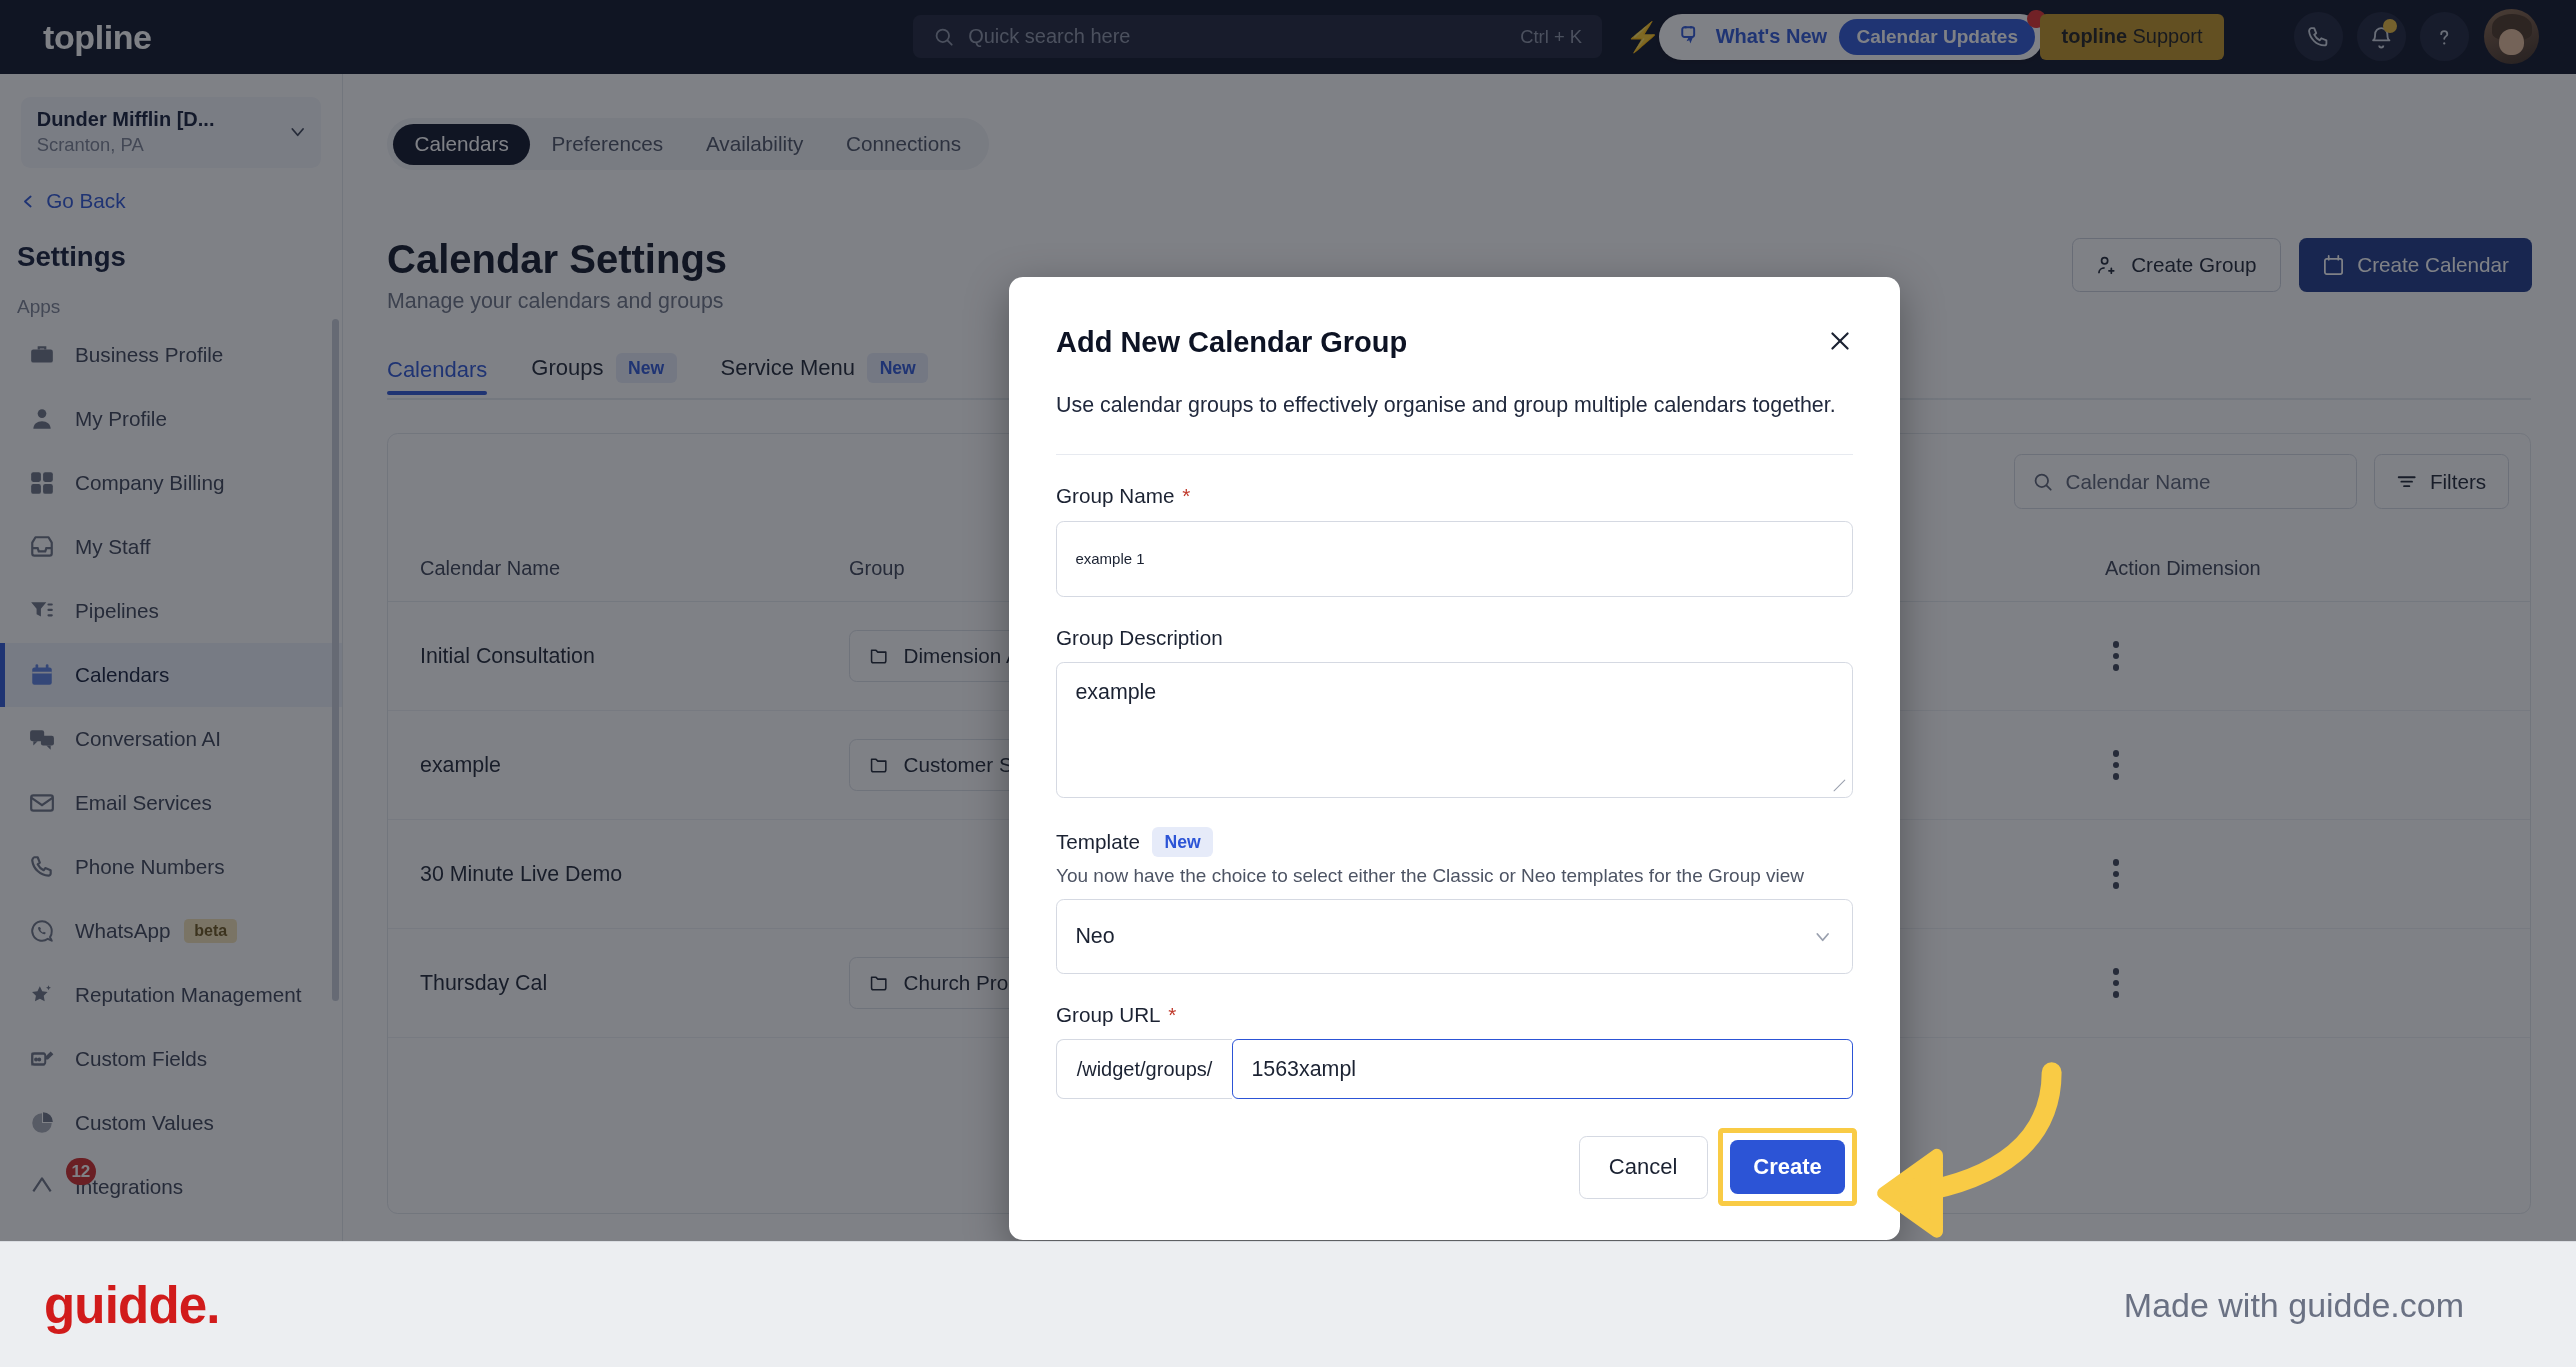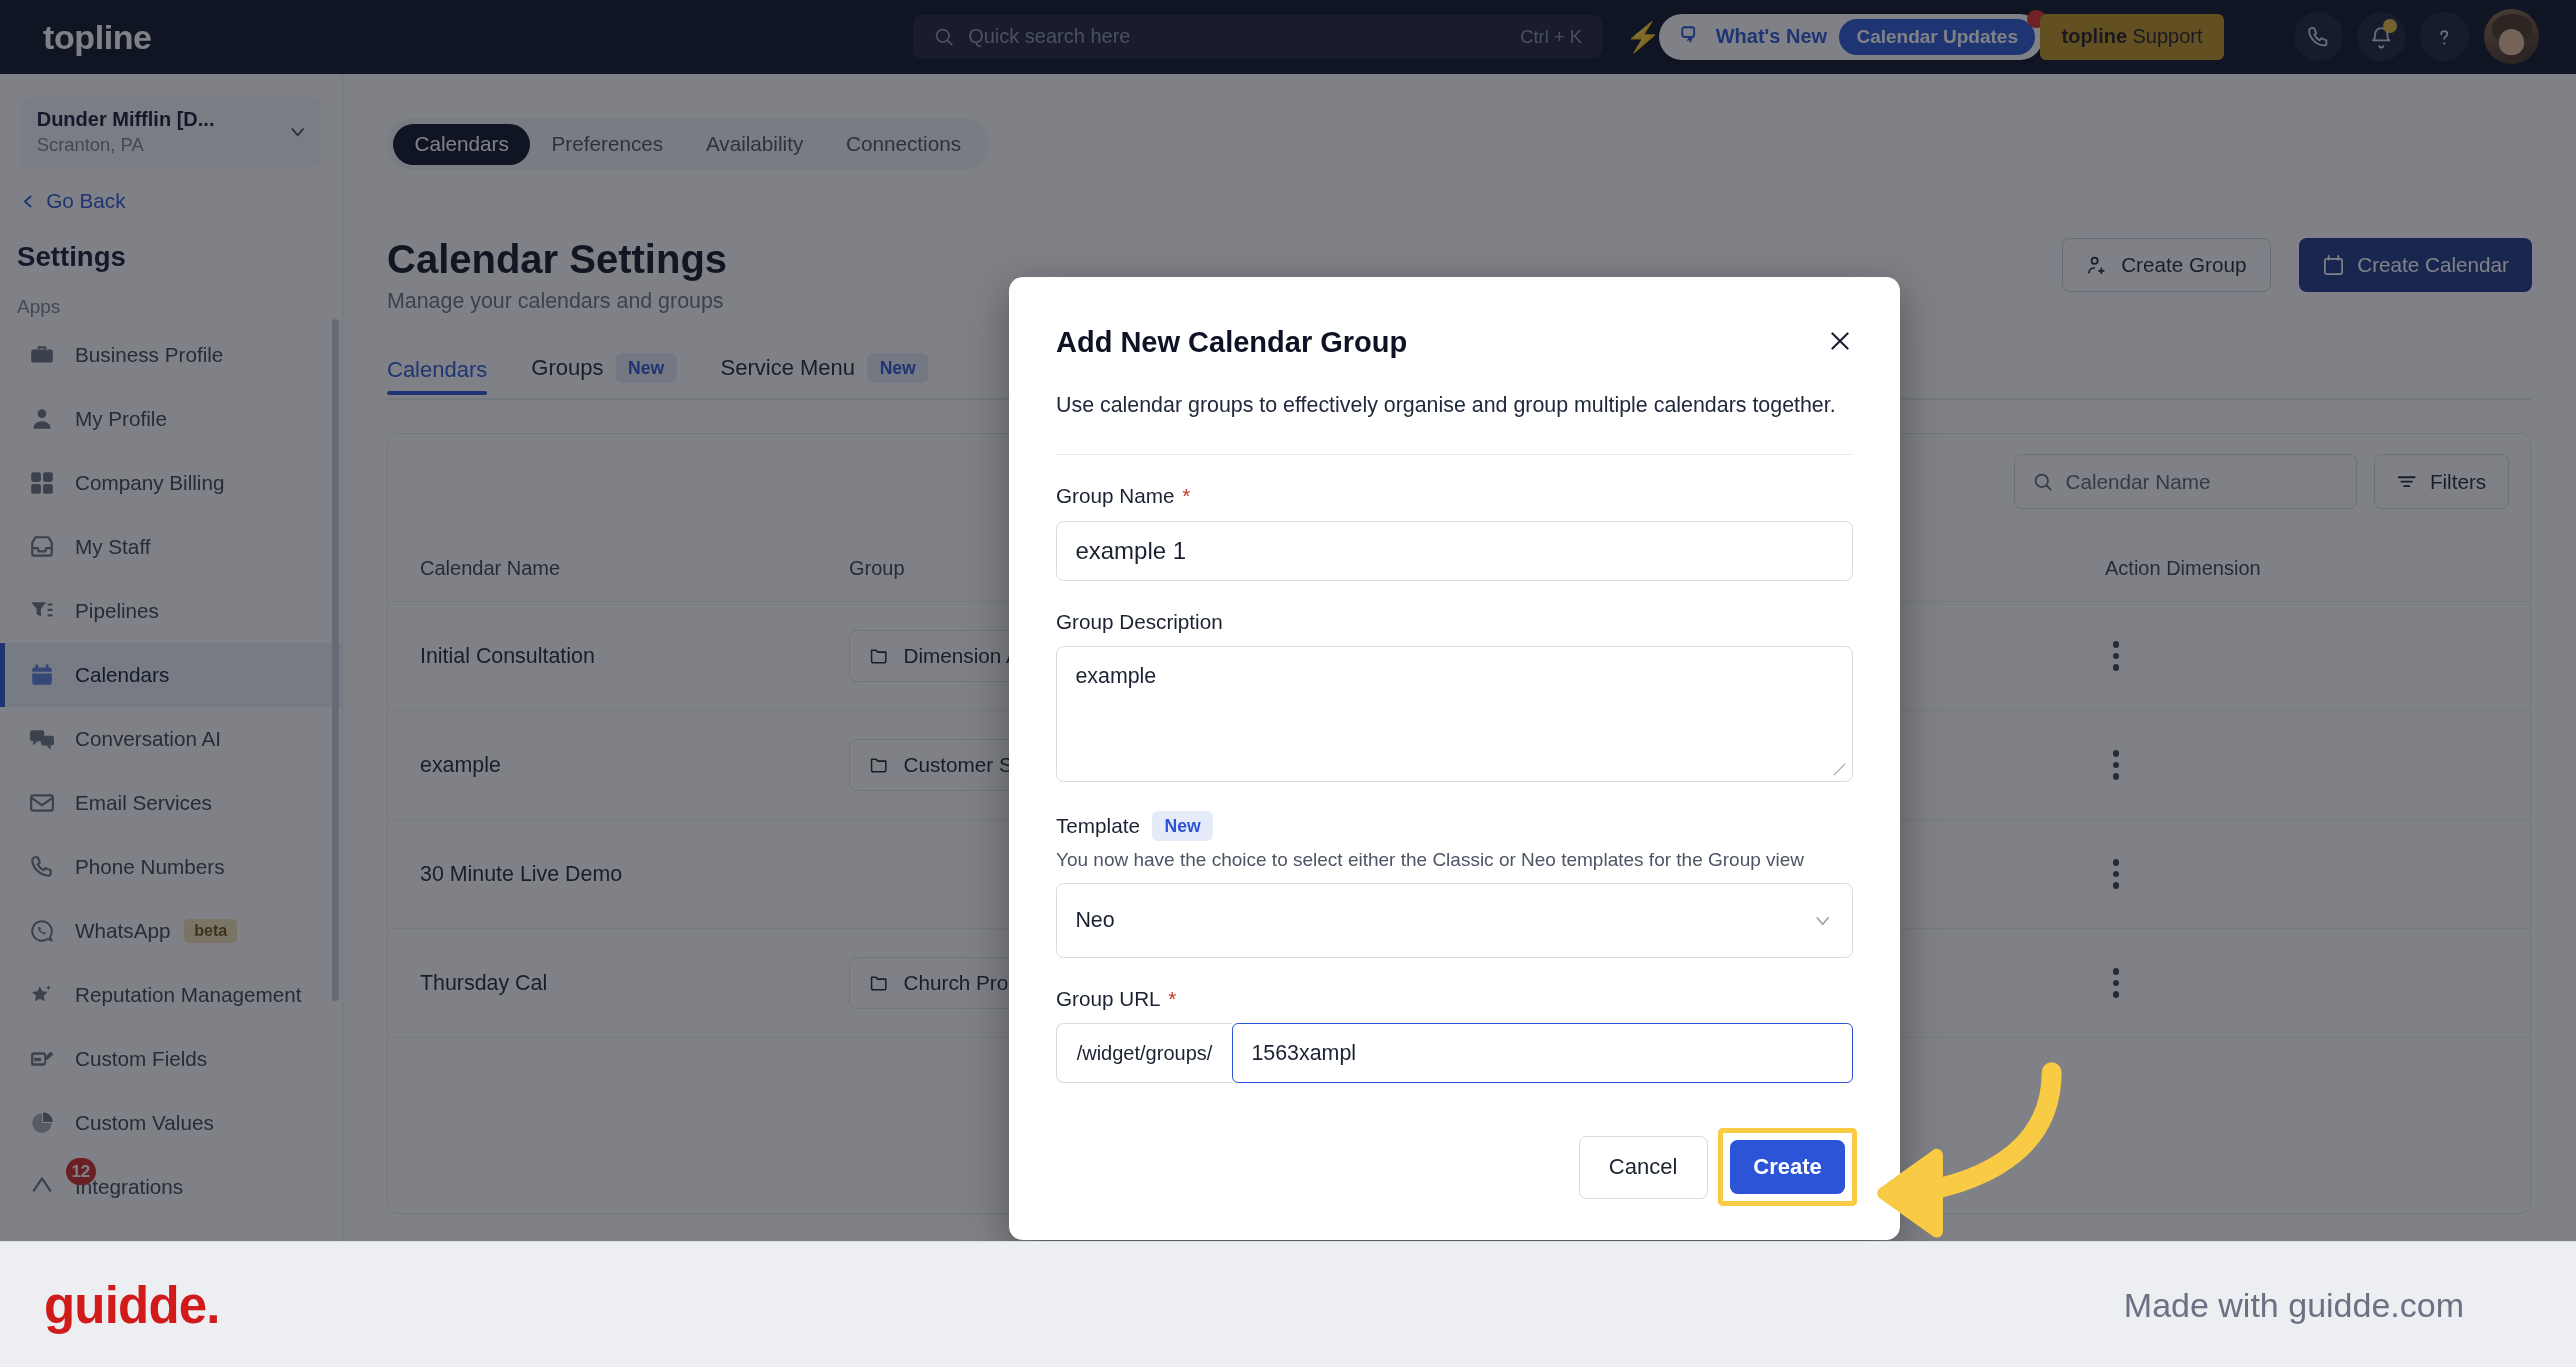--- a/index.html
+++ b/index.html
@@ -227,21 +227,21 @@
   }
   .hdr-actions { position: absolute; right: 44px; top: 35px; display: flex; gap: 18.4px; }
   .btn-outline {
     height: 54px; border: 0.8px solid #ccd1dc; border-radius: 7.7px;
     background: #fff; display: flex; align-items: center;
     padding: 0 23px; font-size: 20.7px; color: #1b2232;
   }
   .btn-primary-dark {
     height: 54px; border-radius: 7.7px;
     background: #1c3788; display: flex; align-items: center;
-    padding: 8px 23px; font-size: 20.7px; color: #ffffff; margin-left: 10px;
+    padding: 8px 23px; font-size: 20.7px; color: #ffffff;
   }
   .btn-outline svg, .btn-primary-dark svg { width: 23px; height: 23px; margin-right: 12.3px; }
 
   .subtabs {
     position: absolute; left: 44px; top: 150px;
     display: flex; align-items: flex-end; gap: 44px;
   }
   .subtab { position: relative; padding-bottom: 12.3px; display: flex; align-items: center; }
   .subtab .stlabel { font-size: 22px; color: #1b2232; white-space: nowrap; }
   .subtab.active .stlabel { color: #2c54d6; }
@@ -352,24 +352,24 @@
   }
   .modal-body { padding: 0 47px; }
   .field { margin-top: 29px; }
   .flabel {
     font-size: 20.7px; color: #1b2232;
     display: flex; align-items: center;
   }
   .req { color: #c0392b; margin-left: 7.7px; font-size: 20.7px; line-height: 1; }
   .finput {
     margin-top: 12.3px;
-    width: 100%; height: 60px;
+    width: 100%; height: 76px;
     border: 0.8px solid #d5d9e2; border-radius: 7.7px;
     display: flex; align-items: center; padding: 0 18.4px;
-    font-size: 24px; color: #1b2232;
+    font-size: 15px; color: #1b2232;
     background: #fff;
   }
   .ftextarea {
     margin-top: 12.3px;
     width: 100%; height: 136px;
     border: 0.8px solid #d5d9e2; border-radius: 7.7px;
     padding: 17px 18.4px;
     font-size: 21.4px; color: #1b2232;
     position: relative; background: #fff;
   }

